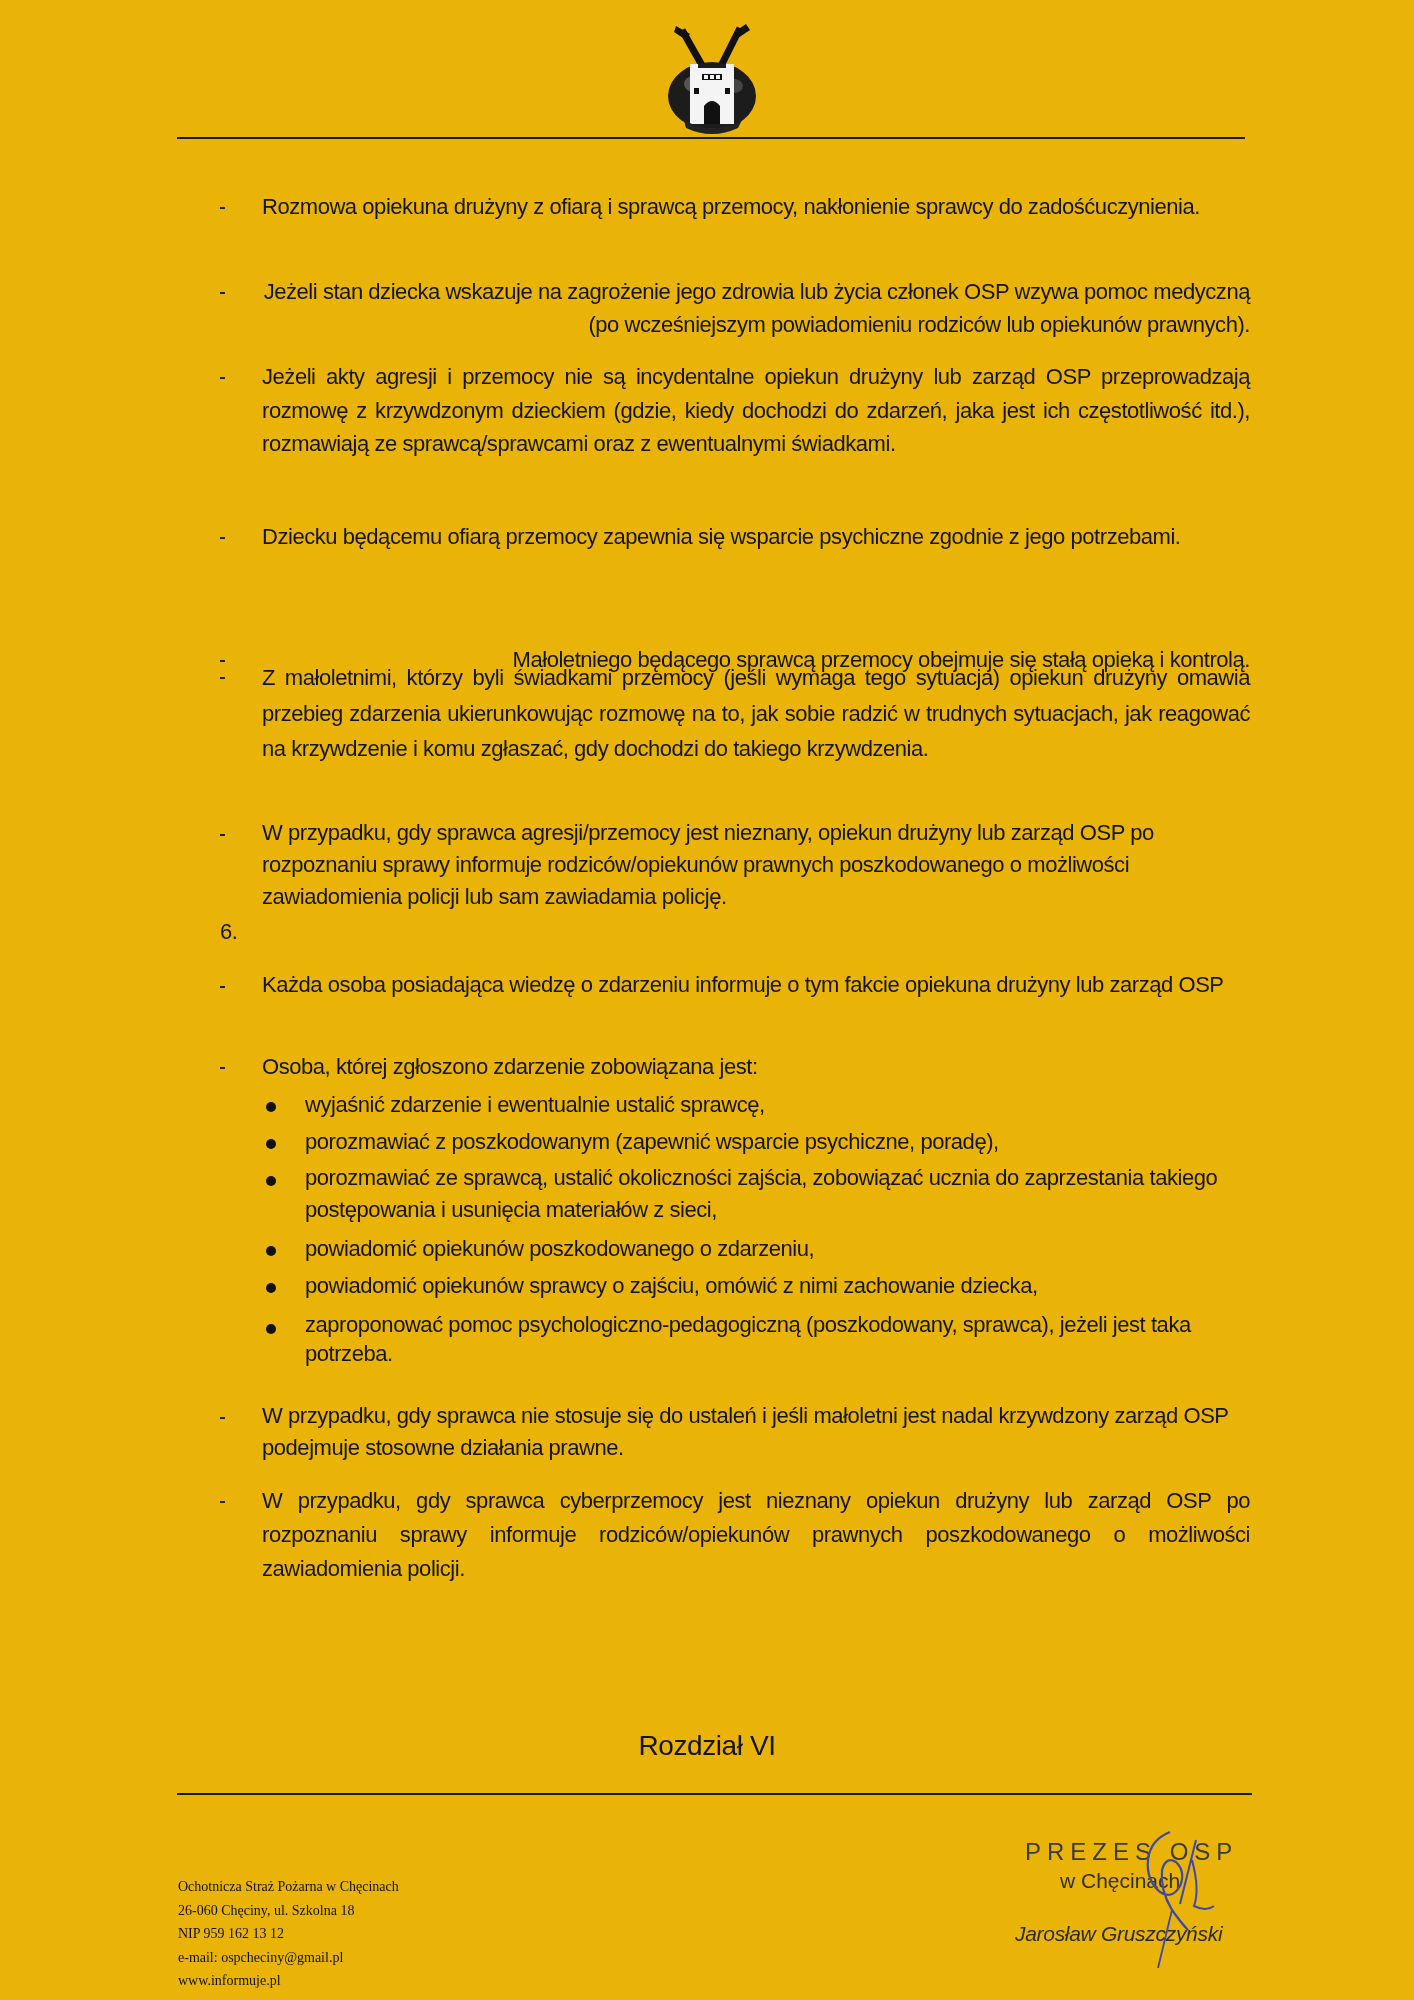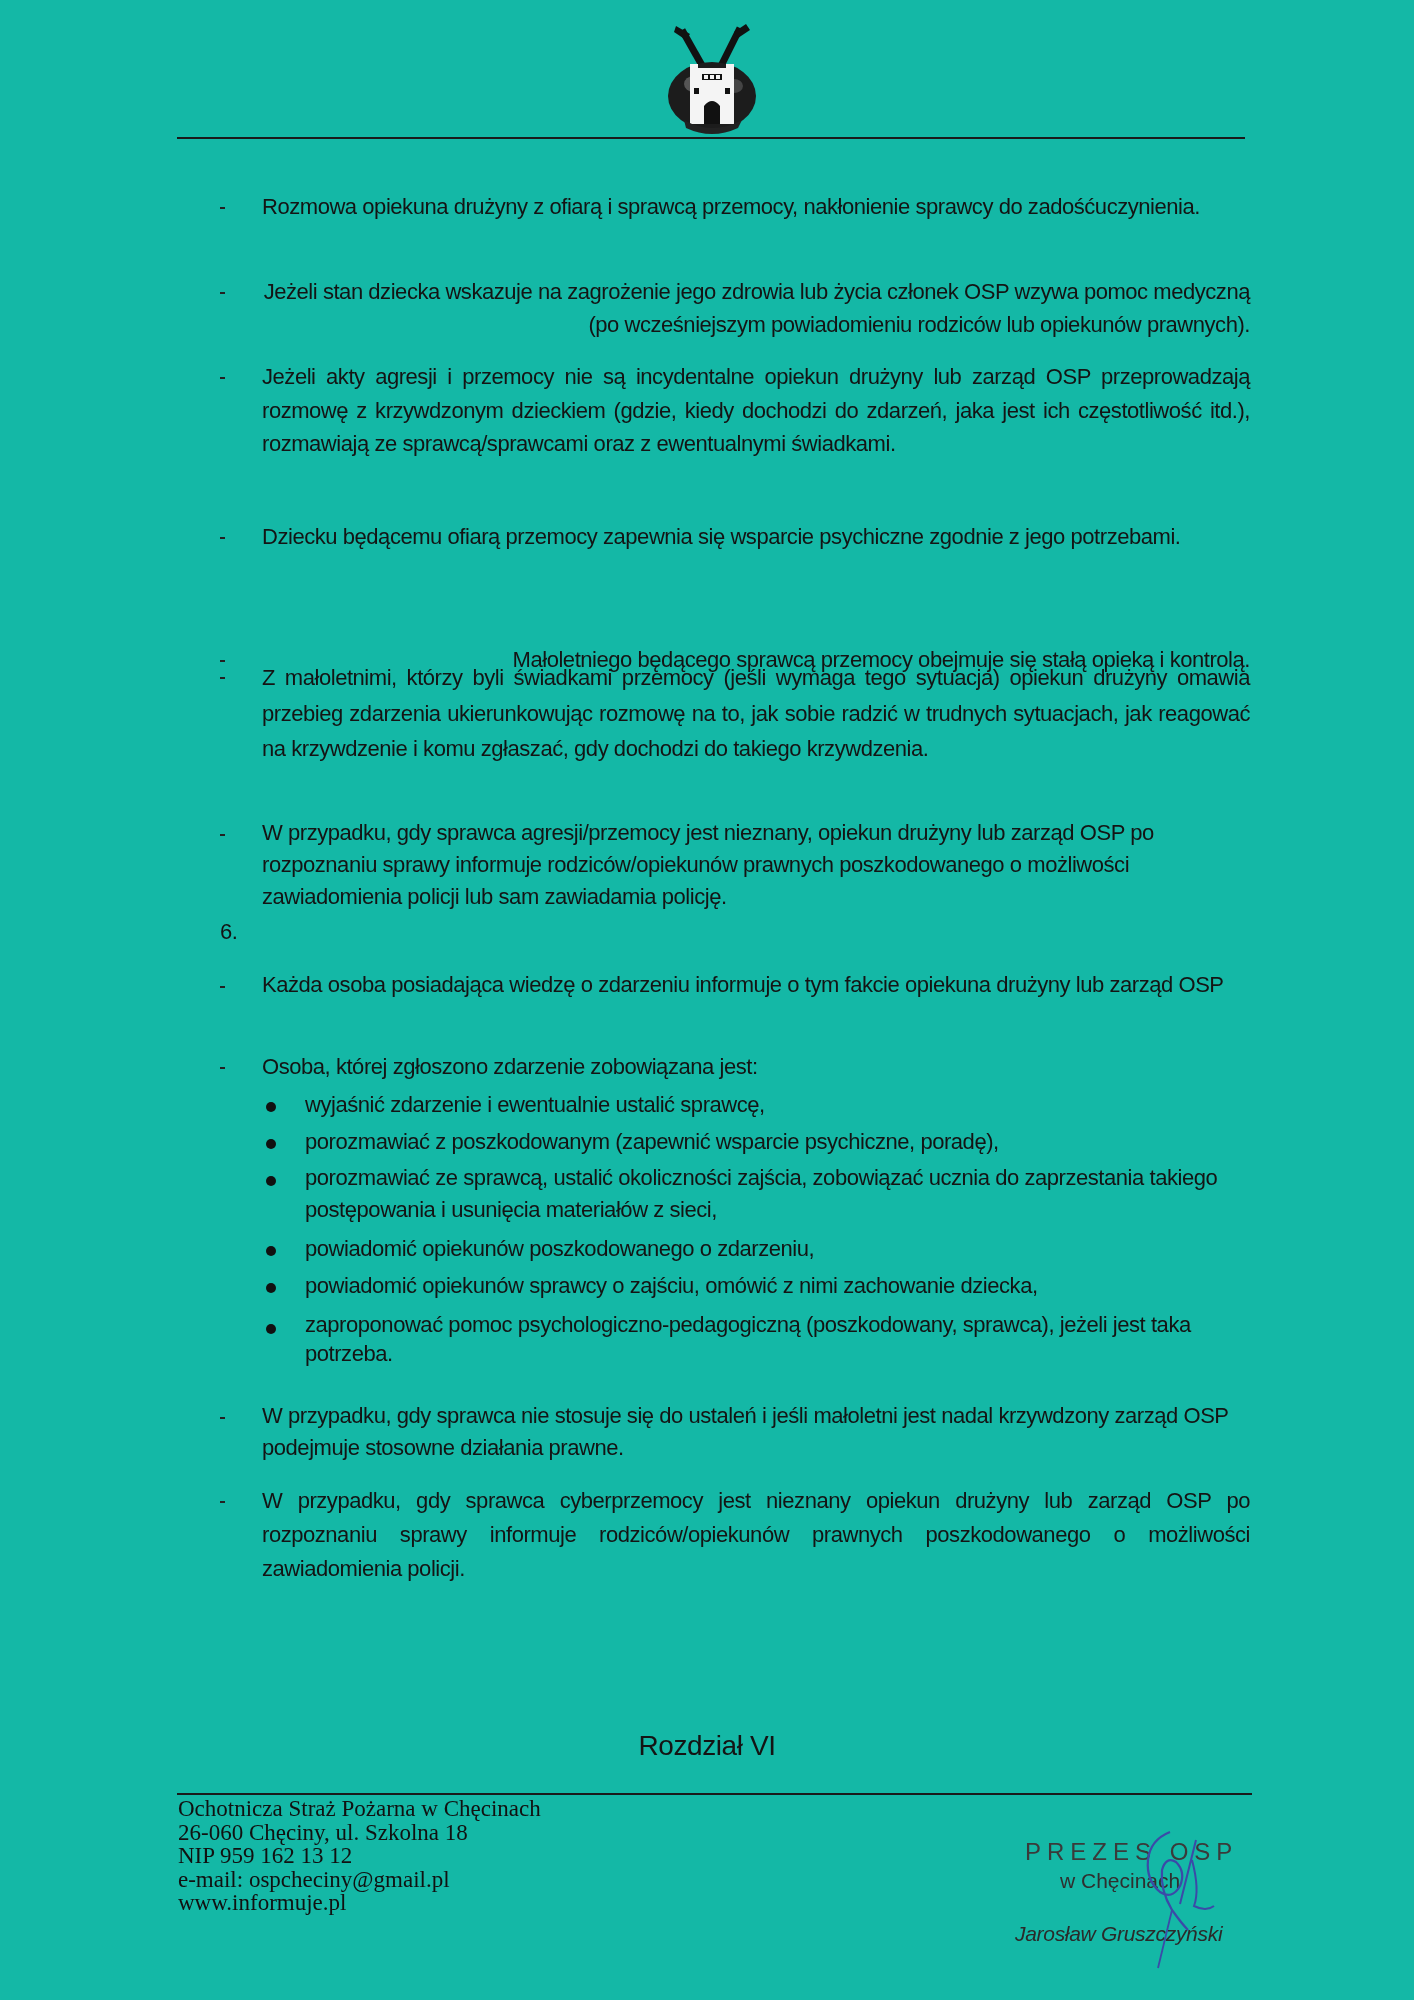--- a/index.html
+++ b/index.html
@@ -1,18 +1,18 @@
 <!DOCTYPE html>
 <html><head>
 <meta charset="utf-8">
 <style>
   html, body { margin: 0; padding: 0; background: #ffffff; }
   body { width: 1414px; height: 2000px; position: relative; overflow: hidden;
          font-family: "Liberation Sans", "DejaVu Sans", sans-serif; color: #111; }
-  .page { position: absolute; left: 0; top: 0; width: 1414px; height: 2000px; background: #14b8a6; }
+  .page { position: absolute; left: 0; top: 0; width: 1414px; height: 2000px; background: #eab308; }
 
   
   .logo { position: absolute; left: 664px; top: 24px; width: 96px; height: 110px; }
   .rule { position: absolute; height: 2px; background: #1a1a1a; }
   .rule.top { left: 177px; top: 137px; width: 1068px; }
   .rule.bottom { left: 177px; top: 1793px; width: 1075px; }
 
   
   .content { position: absolute; left: 0; top: 0; width: 1414px; }
   .item { position: absolute; left: 262px; width: 988px;
@@ -21,22 +21,22 @@
   .item.justify { text-align: justify; text-align-last: left; }
   .marker { position: absolute; left: -42px; top: 0; width: 30px; text-align: left; }
   .marker.dash::before { content: ""; position: absolute; left: 0; top: 17px; width: 5px; height: 2px; background: #222; }
   .bullet { position: absolute; left: 266px; width: 10px; height: 10px; border-radius: 50%; background: #111; }
   .sub { left: 305px; width: 945px; }
 
   .chapter { position: absolute; left: 0; width: 1414px; top: 1730px; text-align: center;
              font-family: "Liberation Sans", sans-serif; font-size: 28px; letter-spacing: -0.4px; color: #141414; }
 
   
-  .footer-addr { position: absolute; left: 178px; top: 1797px;
-                 font-family: "Liberation Serif", "DejaVu Serif", serif; font-size: 23px; line-height: 23.5px; color: #111; }
+  .footer-addr { position: absolute; left: 178px; top: 1875px;
+                 font-family: "Liberation Serif", "DejaVu Serif", serif; font-size: 14px; line-height: 23.5px; color: #111; }
   .footer-addr div { white-space: nowrap; }
 
   .stamp { position: absolute; left: 1015px; top: 1820px; width: 240px; height: 150px; }
   .stamp-title { position: absolute; left: 10px; top: 18px; font-family: "Liberation Sans", sans-serif;
                  font-size: 24px; letter-spacing: 6px; color: #3a3a3a; white-space: nowrap; }
   .stamp-place { position: absolute; left: 45px; top: 49px; font-family: "Liberation Sans", sans-serif;
                  font-size: 21px; color: #2f2f2f; white-space: nowrap; }
   .stamp-name { position: absolute; left: 0; top: 102px; font-family: "Liberation Sans", sans-serif;
                 font-style: italic; font-size: 21px; color: #2a2a2a; white-space: nowrap; letter-spacing: -0.3px; }
   .signature { position: absolute; left: 95px; top: 0px; width: 120px; height: 150px; }

